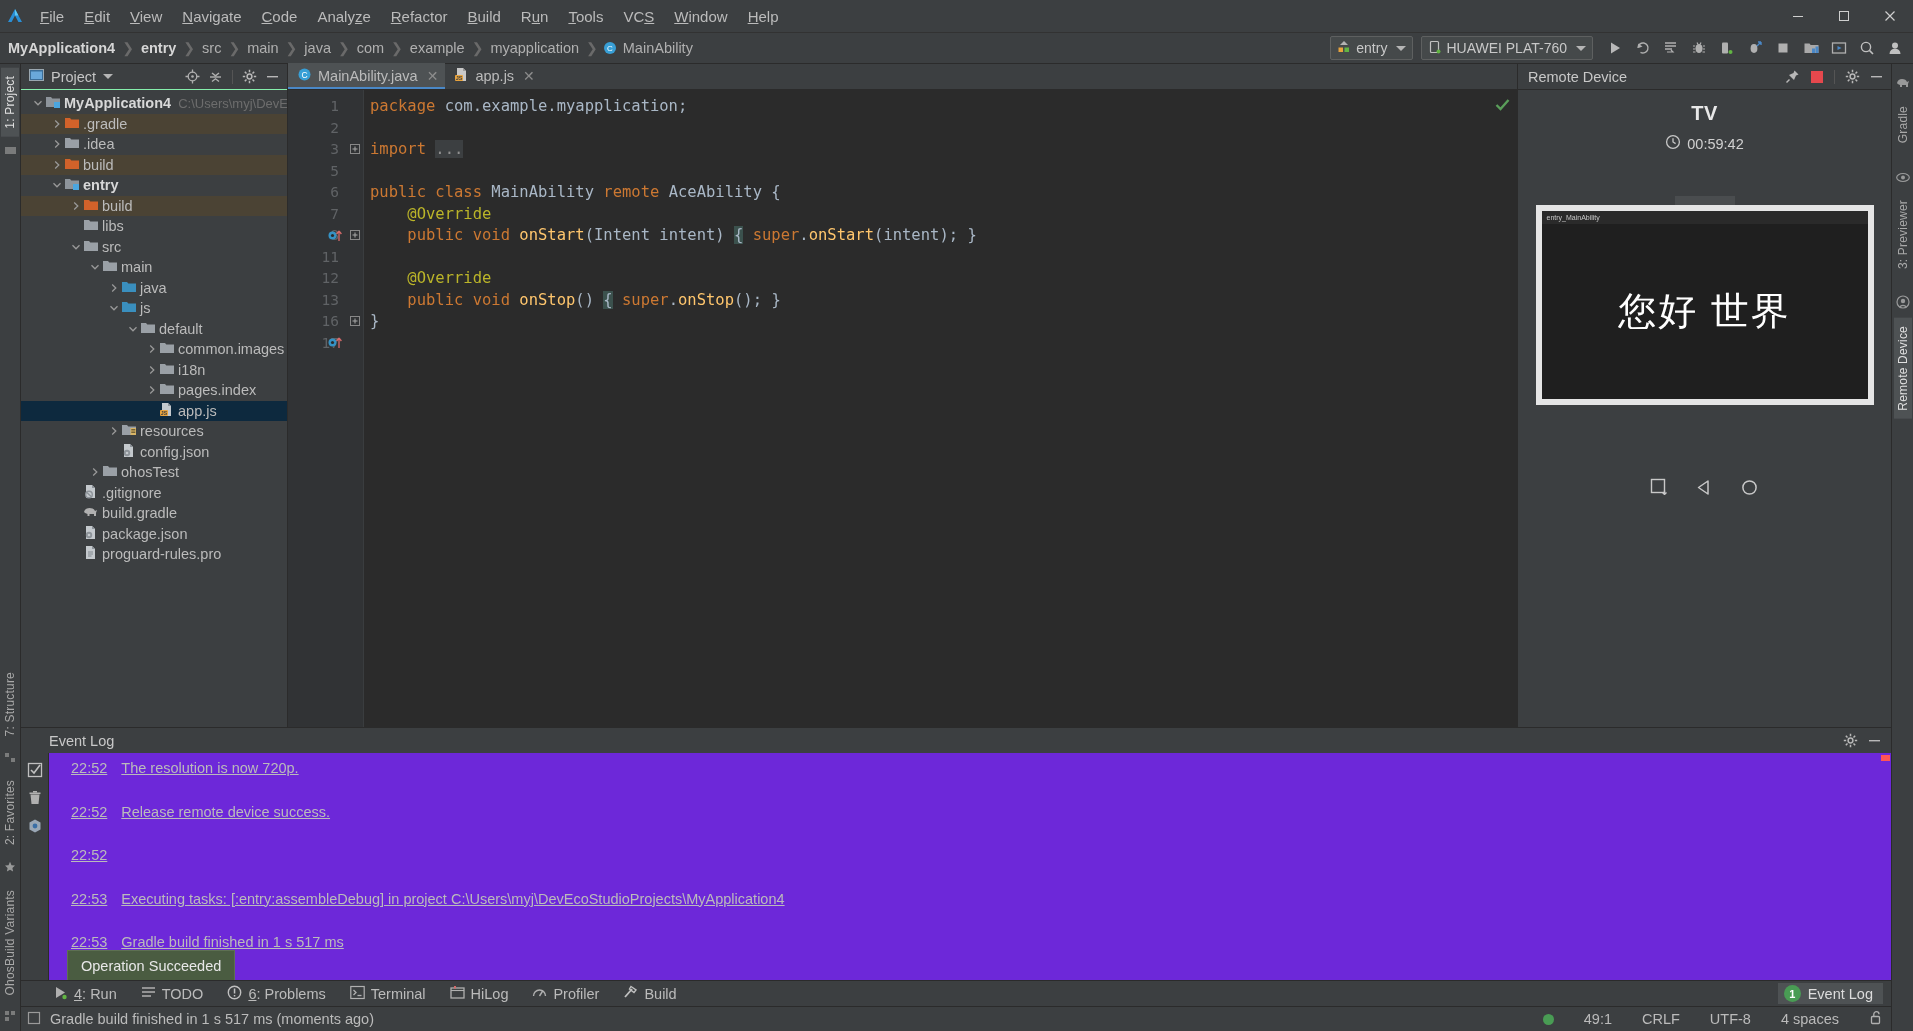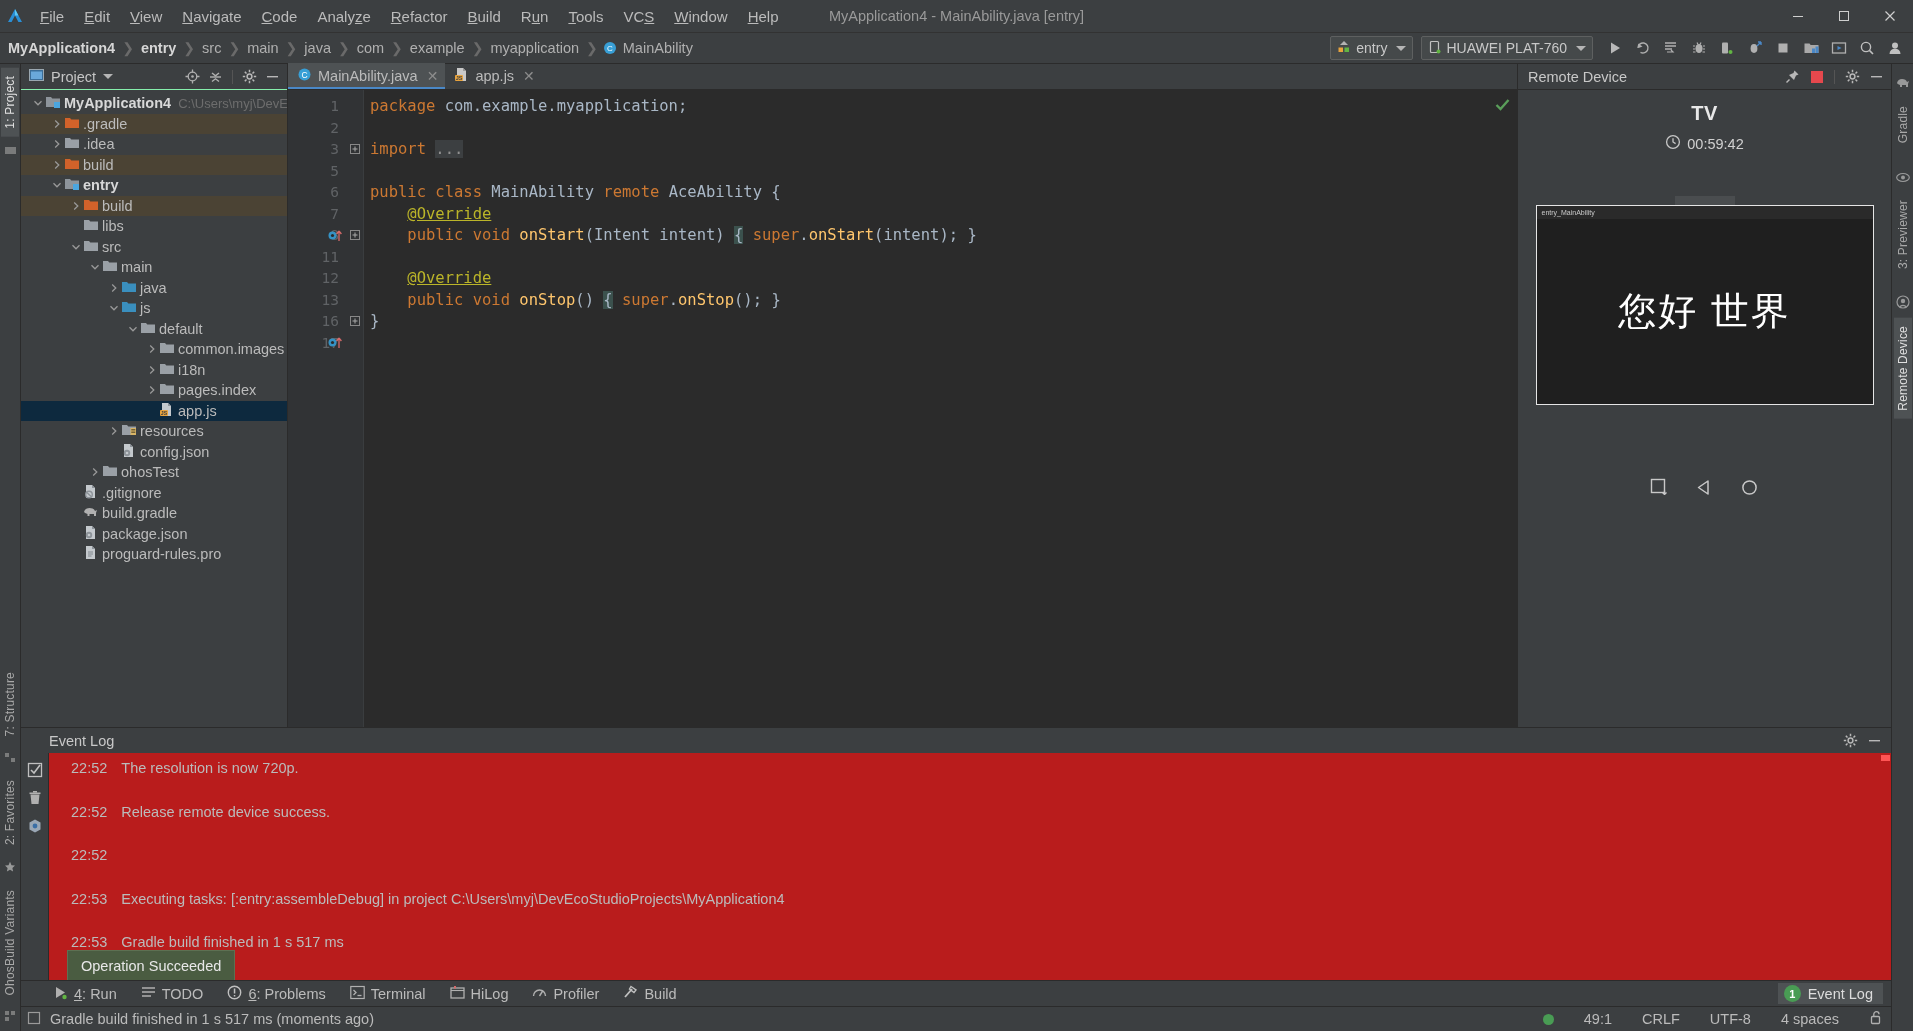--- a/index.html
+++ b/index.html
@@ -125,40 +125,40 @@
   .gutter-marks{ position:absolute; left:0; top:6px; width:58px; }
   .mark{ position:absolute; display:flex; align-items:center; height:21.5px; }
   .fold-col{ width:18px; background:#313335; flex:none; padding-top:6px; position:relative;
              border-right:1px solid #3a3d3f; }
   .fold{ position:absolute; left:4px; width:10px; height:10px; }
   .code{
     flex:1; padding:6px 0 0 6px; font-family:"DejaVu Sans Mono", monospace;
     font-size:15.5px; line-height:21.5px; white-space:pre; overflow:hidden; color:#a9b7c6;
   }
   .kw{ color:#cc7832; }
-  .an{ color:#bbb529;text-decoration:underline; }
+  .an{ color:#bbb529; }
   .fn{ color:#ffc66d; }
   .cls{ color:#a9b7c6; }
   .pun{ color:#a9b7c6; }
   .brhl{ background:#3b514d; }
   .inspect{ position:absolute; right:6px; top:6px; }
 
   
   .remote{
     width:374px; flex:none; background:#3c3f41; display:flex; flex-direction:column;
     border-left:1px solid #2b2b2b;
   }
   .remote-head{ height:26px; display:flex; align-items:center; padding:0 4px 0 10px; flex:none;
                 border-bottom:1px solid #2b2b2b;}
   .remote-body{ flex:1; display:flex; flex-direction:column; align-items:center; padding-top:12px; }
   .dev-name{ font-size:20px; font-weight:bold; color:#e8e8e8; letter-spacing:.5px; }
   .dev-timer{ display:flex; align-items:center; gap:6px; margin-top:9px; font-size:14.5px; color:#d0d0d0; }
   .screen-wrap{ margin-top:52px; position:relative; }
   .screen{
-    width:338px; height:200px; background:#1f1f1f; border:1px solid #e5e5e5;
+    width:338px; height:200px; background:#1f1f1f; border:6px solid #e5e5e5;
     position:relative; overflow:hidden;
   }
   .screen-bar{ height:13px; background:#2a2a2a; display:flex; align-items:center; padding-left:5px; }
   .screen-bar span{ font-size:7px; color:#c9c9c9; }
   .screen-content{
     height:calc(100% - 13px); display:flex; align-items:center; justify-content:center;
     color:#ffffff; font-size:38px; letter-spacing:2px;
   }
   .notch{
     position:absolute; top:-9px; left:50%; transform:translateX(-50%);
@@ -173,22 +173,22 @@
   }
   .el-head{ height:25px; display:flex; align-items:center; padding:0 6px 0 28px; flex:none; }
   .el-title{ font-size:14.5px; color:#c8c8c8; }
   .el-main{ flex:1; display:flex; min-height:0; }
   .el-gutter{
     width:28px; flex:none; background:#3c3f41; display:flex; flex-direction:column;
     align-items:center; padding-top:6px; gap:6px; border-right:1px solid #2b2b2b;
   }
   .el-gbtn{ width:22px;height:22px;display:flex;align-items:center;justify-content:center; }
   .el-content{
-    flex:1; background:#b91c1c; font-size:14.5px; color:#bbbbbb; padding:7px 0 0 0;
-    position:relative; overflow:hidden;
+    flex:1; background:#6d28d9; font-size:14.5px; color:#bbbbbb; padding:7px 0 0 0;
+    position:relative; overflow:hidden;text-decoration:underline;
   }
   .el-line{ height:43.5px; padding-left:22px; display:flex; gap:14px; white-space:nowrap;}
   .el-time{ color:#bbbbbb; }
   .el-thumb{ position:absolute; right:1px; top:2px; width:9px; height:6px; background:#ff5555; }
 
   .tooltip{
     position:absolute; left:18px; bottom:-2px; background:#4a5c41; color:#e8e8e8;
     font-size:14.5px; padding:7px 13px; border:1px solid #5d7052; z-index:30; white-space:nowrap;
   }
 
@@ -237,21 +237,20 @@
       <div class="menu-item"><u>C</u>ode</div>
       <div class="menu-item">Analy<u>z</u>e</div>
       <div class="menu-item"><u>R</u>efactor</div>
       <div class="menu-item"><u>B</u>uild</div>
       <div class="menu-item">R<u>u</u>n</div>
       <div class="menu-item"><u>T</u>ools</div>
       <div class="menu-item">VC<u>S</u></div>
       <div class="menu-item"><u>W</u>indow</div>
       <div class="menu-item"><u>H</u>elp</div>
     </div>
-    <div class="win-title">MyApplication4 - MainAbility.java [entry]</div>
     <div class="winbtns">
       <div class="winbtn">
         <svg width="12" height="12" viewBox="0 0 12 12">
             <rect x="1" y="6" width="10" height="1" fill="#cfcfcf"></rect>
           </svg>
       </div>
       <div class="winbtn">
         <svg width="12" height="12" viewBox="0 0 12 12">
             <rect x="1.5" y="1.5" width="9" height="9" fill="none" stroke="#cfcfcf" stroke-width="1"></rect>
           </svg>

